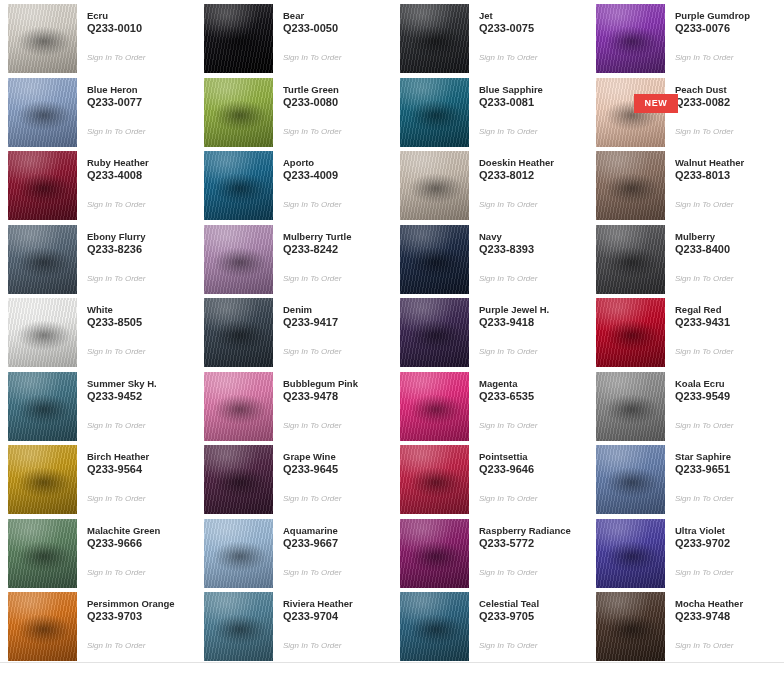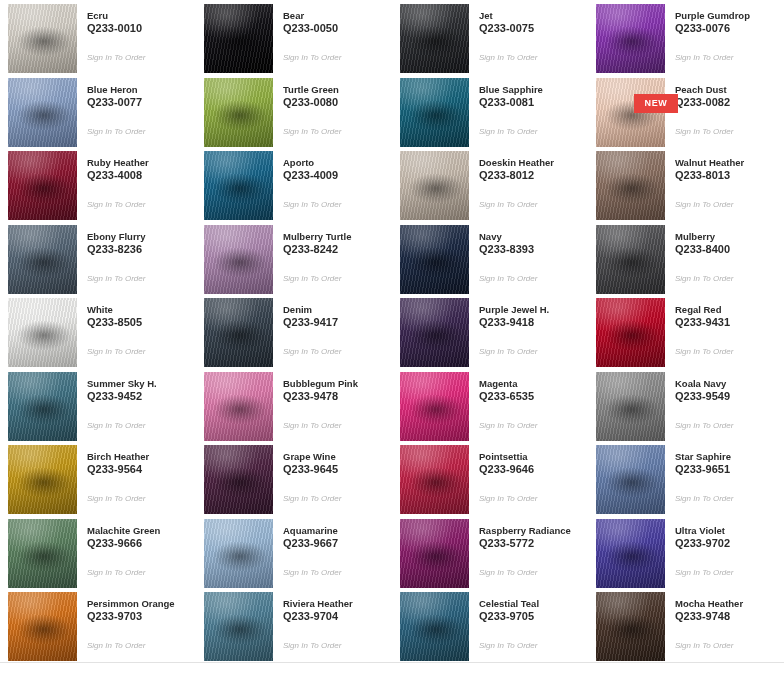--- a/index.html
+++ b/index.html
@@ -347,21 +347,21 @@
         <div class="color-name">Magenta</div>
         <div class="color-code">Q233-6535</div>
         <div class="sign-in">Sign In To Order</div>
       </div>
     </div>
     <div class="product-card">
       <div class="swatch-wrap">
         <div class="swatch" style="background: linear-gradient(160deg, rgb(140, 140, 140) 0%, rgb(140, 140, 140) 45%, rgb(109, 109, 109) 100%);"></div>
       </div>
       <div class="card-info">
-        <div class="color-name">Koala Navy</div>
+        <div class="color-name">Koala Ecru</div>
         <div class="color-code">Q233-9549</div>
         <div class="sign-in">Sign In To Order</div>
       </div>
     </div>
     <div class="product-card">
       <div class="swatch-wrap">
         <div class="swatch" style="background: linear-gradient(160deg, rgb(199, 155, 23) 0%, rgb(199, 155, 23) 45%, rgb(153, 117, 12) 100%);"></div>
       </div>
       <div class="card-info">
         <div class="color-name">Birch Heather</div>

